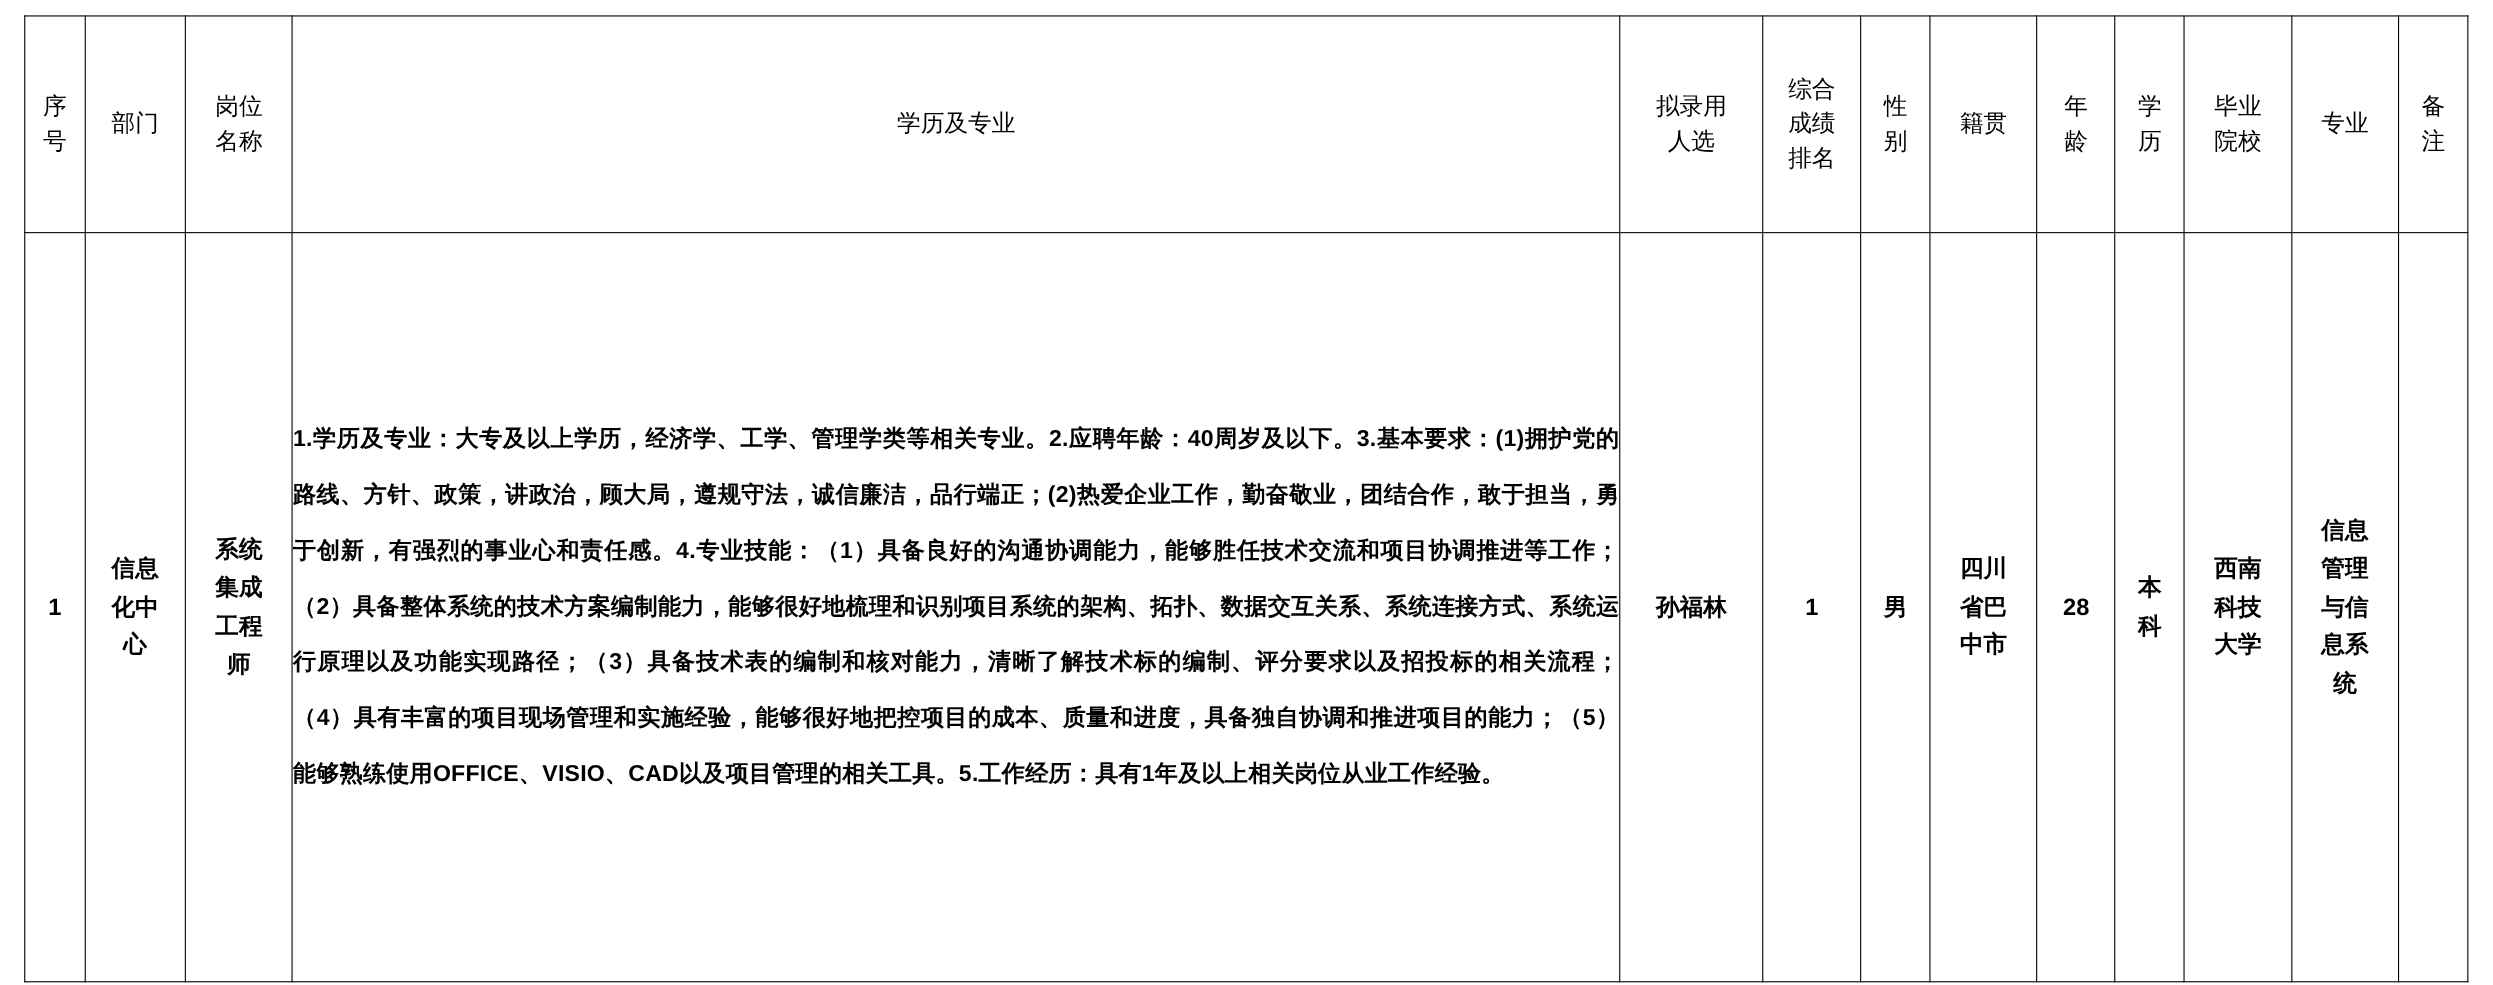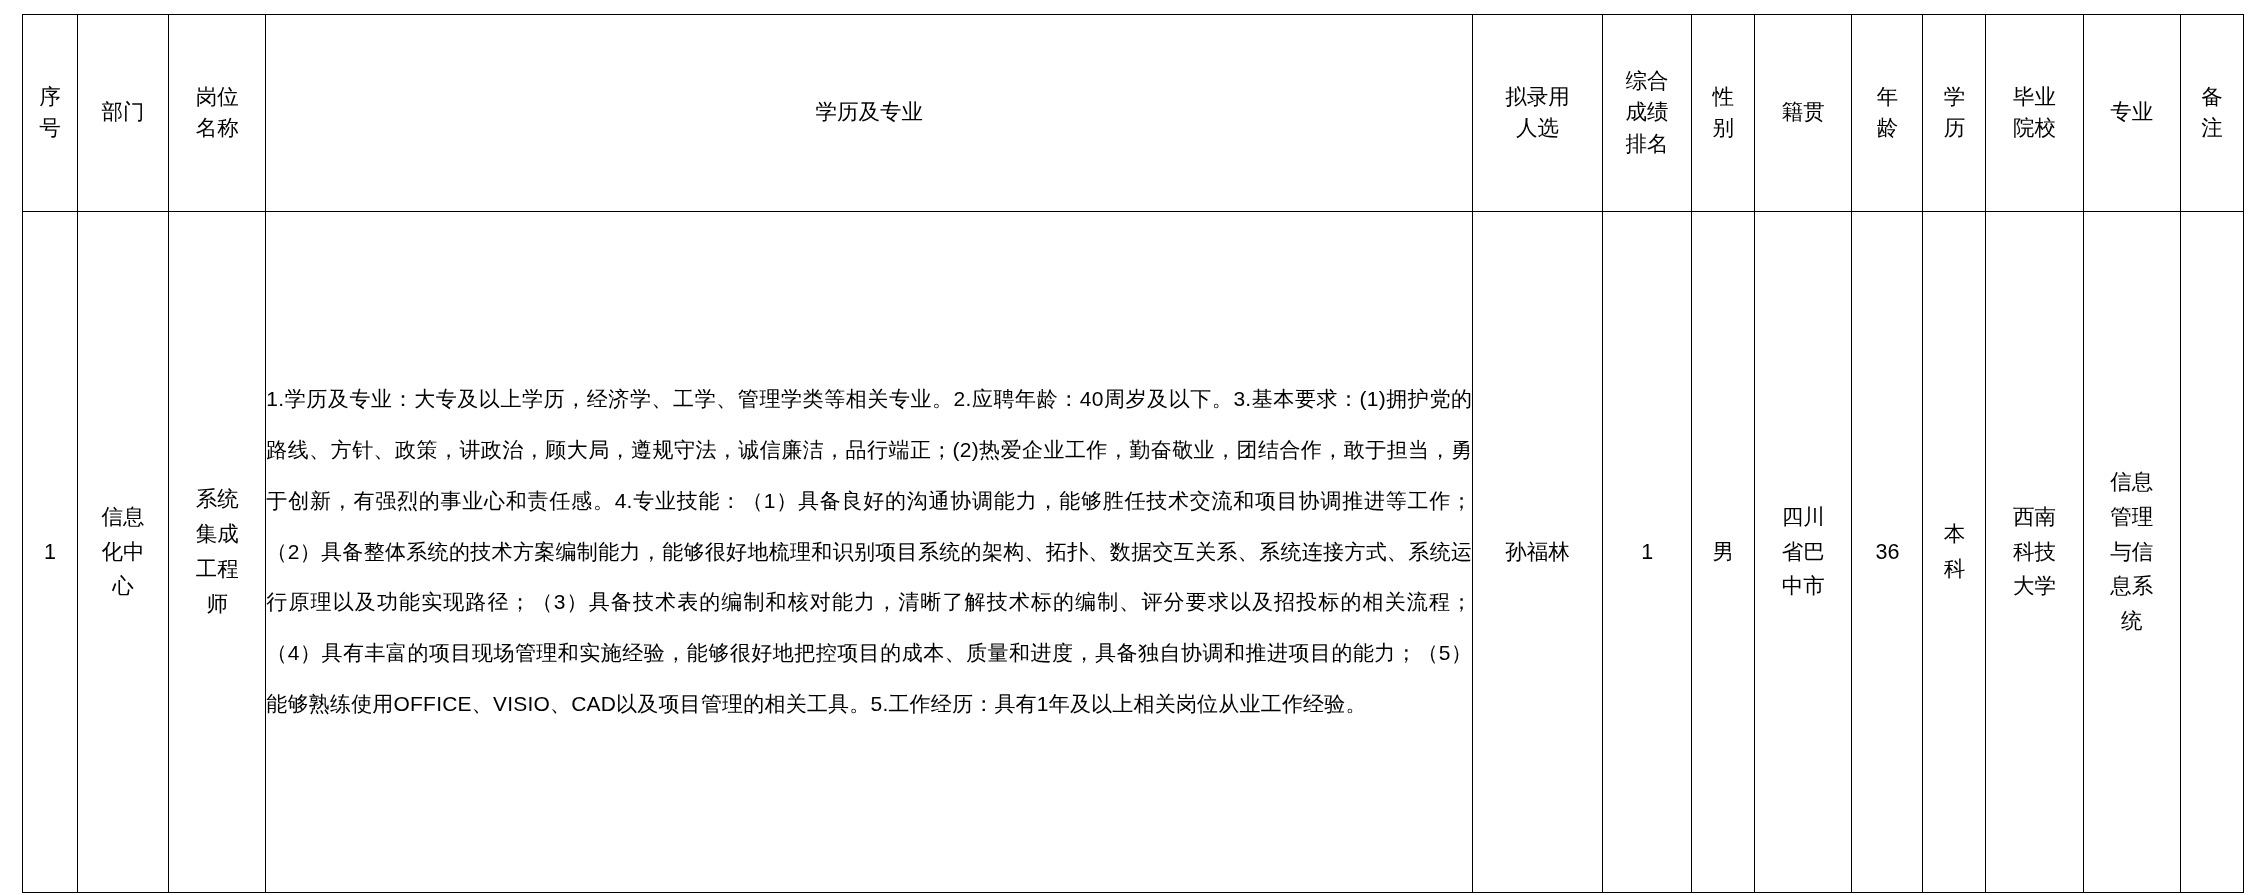--- a/index.html
+++ b/index.html
@@ -61,20 +61,21 @@
   .c-age   { width: 70px; }
   .c-edu   { width: 62px; }
   .c-school{ width: 96px; }
   .c-major { width: 96px; }
   .c-note  { width: 62px; }
 
   
   tr.body-row td {
     height: 680px;
     vertical-align: middle;
+    font-weight: bold;
   }
   td.requirement {
     text-align: left;
     vertical-align: middle;
     padding: 16px 20px 16px 18px;
     font-size: 21.5px;
     line-height: 2.42;
     letter-spacing: 0.2px;
   }
   .req-text {
@@ -176,21 +177,21 @@
         <td>
             <span class="cell-plain">1</span>
           </td>
         <td>
             <span class="cell-plain">男</span>
           </td>
         <td>
             <span class="cell-vertical">四川<br>省巴<br>中市</span>
           </td>
         <td>
-            <span class="cell-plain">36</span>
+            <span class="cell-plain">28</span>
           </td>
         <td>
             <span class="cell-vertical">本<br>科</span>
           </td>
         <td>
             <span class="cell-vertical">西南<br>科技<br>大学</span>
           </td>
         <td>
             <span class="cell-vertical">信息<br>管理<br>与信<br>息系<br>统</span>
           </td>

